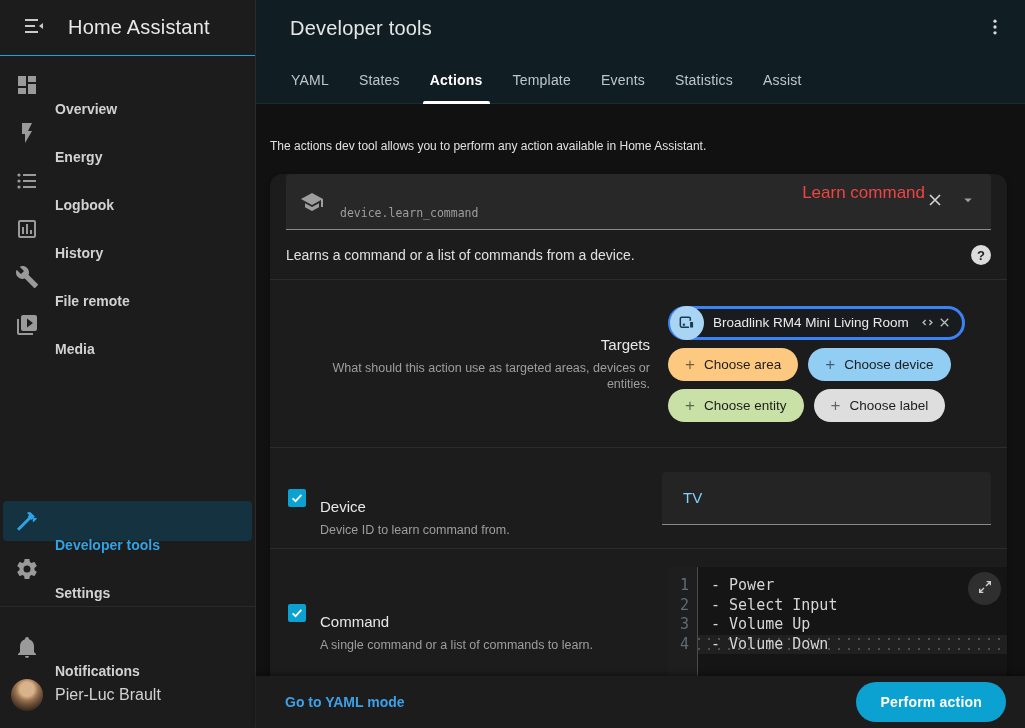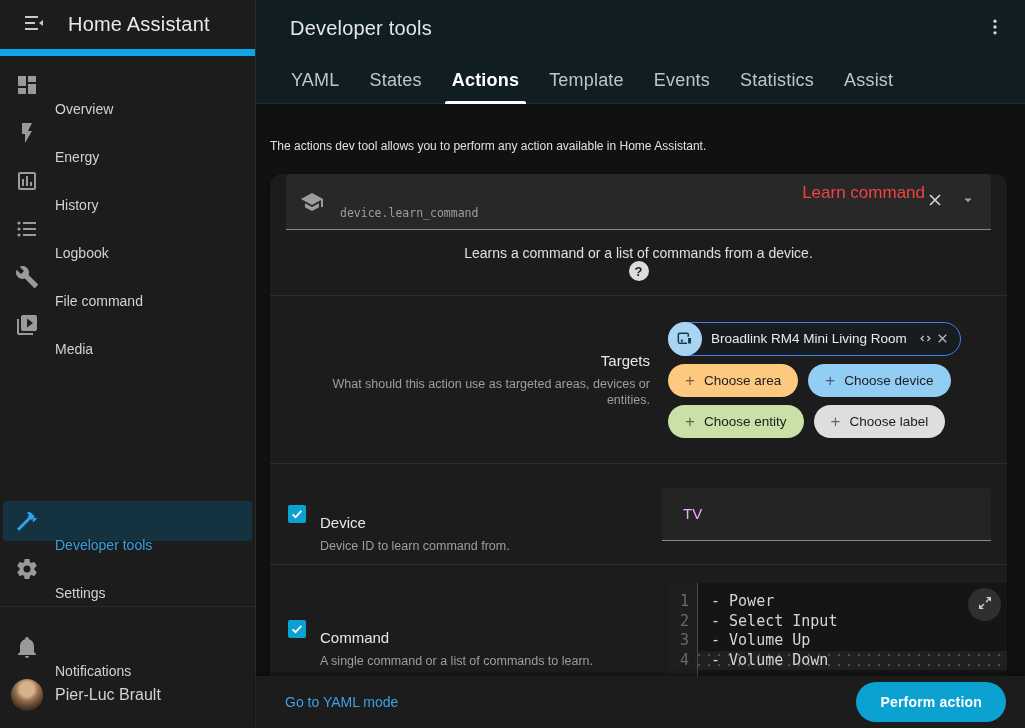--- a/index.html
+++ b/index.html
@@ -1,101 +1,101 @@
 <!DOCTYPE html>
 <html><head>
 <meta charset="utf-8">
 <style>
   * { margin:0; padding:0; box-sizing:border-box; }
   html,body { width:1025px; height:728px; overflow:hidden; background:#111; }
   body { font-family:"Liberation Sans", sans-serif; display:flex; }
 
   
   .sidebar { width:256px; height:728px; background:#1c1c1c; border-right:1px solid #2b2b2b; flex:none; display:flex; flex-direction:column; }
-  .sidebar-header { height:56px; border-bottom:7px solid #0ea5e9; display:flex; align-items:center; padding-left:16px; }
+  .sidebar-header { height:56px; border-bottom:1px solid #0ea5e9; display:flex; align-items:center; padding-left:16px; }
   .sidebar-header .icon-btn { color:#c9c9c9; }
   .sidebar-title { font-size:20px; color:#e8e8e8; margin-left:16px; letter-spacing:.2px; }
   .nav-top { padding-top:5px; }
   .nav-item { height:48px; display:flex; align-items:center; padding-left:15px; cursor:pointer; }
   .nav-item .nav-icon { width:24px; height:24px; color:#9a9a9a; flex:none; display:flex; align-items:center; justify-content:center; }
-  .nav-item .nav-label { margin-left:16px; font-size:14px; font-weight:400; color:#d2d2d2;margin-top:48px; }
+  .nav-item .nav-label { margin-left:16px; font-size:14px; font-weight:700; color:#d2d2d2;margin-top:48px; }
   .spacer { height:152px; }
   .nav-item.active { height:40px; margin:0 3px 4px 3px; padding-left:12px; border-radius:4px; background:#14323f; }
   .nav-item.active .nav-icon { color:#2ea3e8; }
   .nav-item.active .nav-label { color:#2ea3e8; margin-left:16px; }
   .side-divider { border-top:1px solid #2b2b2b; margin-top:13px; }
   .nav-bottom { margin-top:16px; }
   .avatar { width:32px; height:32px; border-radius:50%; flex:none; margin-left:-4px;
     background:radial-gradient(circle at 50% 32%, #d8b28a 0 26%, #9a7250 42%, #6b4f38 58%, #3a2c20 78%, #23190f 100%); }
   .user-label { margin-left:12px; font-size:16px; font-weight:500; color:#d2d2d2; }
 
   
   .main { flex:1; position:relative; height:728px; background:#111; }
   .app-header { height:104px; background:#101e24; border-bottom:1px solid #1d2b31; }
   .header-top { height:56px; display:flex; align-items:center; padding:0 14px 0 34px; }
   .header-title { font-size:20px; color:#e6e6e6; flex:1; letter-spacing:.2px; }
   .icon-btn { background:none; border:none; cursor:pointer; display:flex; align-items:center; justify-content:center; padding:6px; color:#d8d8d8; }
   .tabs { height:48px; display:flex; align-items:stretch; padding-left:20px; }
-  .tab { position:relative; display:flex; align-items:center; padding:0 15px; font-size:18px; color:#bfc6cb; cursor:pointer; letter-spacing:.2px; }
+  .tab { position:relative; display:flex; align-items:center; padding:0 15px; font-size:14px; color:#bfc6cb; cursor:pointer; letter-spacing:.2px; }
   .tab.active { color:#fff; font-weight:bold; }
   .tab.active::after { content:""; position:absolute; left:8px; right:8px; bottom:0; height:3px; background:#fff; border-radius:2px 2px 0 0; }
 
   .content { position:absolute; top:104px; bottom:52px; left:0; right:0; overflow:hidden; }
   .intro { margin:35px 14px 16px 14px; font-size:12px; color:#e0e0e0; }
 
   .card { margin-left:14px; width:737px; height:700px; background:#1c1c1c; border-radius:12px 12px 0 0; box-shadow:0 2px 4px rgba(0,0,0,.4); }
 
   .service-select { margin:21px 16px 0 16px; height:56px; background:#282828; border-radius:4px 4px 0 0; border-bottom:1px solid #8a8a8a; display:flex; align-items:center; cursor:pointer; }
   .service-select .svc-icon { margin:0 16px 0 14px; color:#9e9e9e; display:flex; }
   .svc-text { flex:1; }
   .svc-name { font-size:17px; color:#ef4444;text-align:right; }
   .svc-id { font-size:11.5px; color:#9e9e9e; font-family:"DejaVu Sans Mono", monospace; margin-top:3px; }
   .svc-clear { color:#d4d4d4; margin-right:14px; }
   .svc-caret { color:#9e9e9e; margin-right:14px; }
 
-  .service-desc { display:flex; align-items:center; padding:15px 16px 14px 16px;flex-direction:column; }
+  .service-desc { display:flex; align-items:center; padding:15px 16px 14px 16px; }
   .service-desc .desc-text { flex:1; font-size:14px; color:#e0e0e0; }
   .help-circle { width:20px; height:20px; border-radius:50%; background:#dcdcdc; color:#1c1c1c; font-size:13px; font-weight:bold; display:flex; align-items:center; justify-content:center; cursor:pointer; }
 
   .card-divider { border-top:1px solid #2d2d2d; }
 
   .targets-row { display:flex; align-items:center; padding:20px 16px 20px 50px; min-height:167px; }
   .field-left { width:330px; flex:none;text-align:right; }
   .field-title { font-size:15px; color:#e8e8e8; }
   .field-desc { font-size:12.5px; color:#9e9e9e; margin-top:7px; line-height:16px; }
   .targets-right { margin-left:18px; flex:1; display:flex; flex-direction:column; gap:8px; align-items:flex-start; }
-  .target-chip { display:inline-flex; align-items:center; height:34px; border:1px solid #3b82f6; border-radius:17px; padding-right:10px; background:rgba(20,30,38,.3); cursor:pointer; }
+  .target-chip { display:inline-flex; align-items:center; height:34px; border:3px solid #3b82f6; border-radius:17px; padding-right:10px; background:rgba(20,30,38,.3); cursor:pointer; }
   .chip-avatar { width:34px; height:34px; border-radius:50%; background:#a9d4f4; color:#173a50; display:flex; align-items:center; justify-content:center; flex:none; margin-left:-1px; }
   .chip-label { font-size:13.5px; color:#eaeaea; margin:0 9px 0 9px; }
   .chip-icon { color:#b8bcbe; display:flex; margin-left:2px; cursor:pointer; }
   .chip-btn-row { display:flex; gap:10px; }
   .pill-btn { display:inline-flex; align-items:center; gap:9px; height:33px; border:none; border-radius:17px; padding:0 17px; font-family:inherit; font-size:13.5px; font-weight:500; color:#1d1d1d; cursor:pointer; }
   .pill-btn .plus { font-size:17px; color:rgba(0,0,0,.55); font-weight:400; line-height:1; }
   .pill-area   { background:#fdc981; }
   .pill-device { background:#92cdf4; }
   .pill-entity { background:#c9e1a6; }
   .pill-label  { background:#dedede; }
 
   .field-row { display:flex; align-items:center; padding:0 16px 0 18px; height:100px; }
   .checkbox { width:18px; height:18px; border-radius:2px; background:#0ba1d0; flex:none; display:flex; align-items:center; justify-content:center; cursor:pointer; }
   .field-labels { margin-left:14px; width:298px; flex:none;margin-top:39px; }
   .text-input-wrap { margin-left:auto; width:329px; height:53px; background:#242424; border-radius:4px 4px 0 0; border-bottom:1px solid #8a8a8a; display:flex; align-items:center; }
-  .text-input-wrap input { background:transparent; border:none; outline:none; color:#f0abfc; font-size:15px; font-family:inherit; padding-left:21px; width:100%; }
+  .text-input-wrap input { background:transparent; border:none; outline:none; color:#7dd3fc; font-size:15px; font-family:inherit; padding-left:21px; width:100%; }
 
   .command-row { display:flex; align-items:center; padding:0 0 0 18px; height:128px; }
   .code-editor { margin-left:auto; align-self:flex-start; margin-top:18px; width:339px; height:110px; display:flex; position:relative; font-family:"DejaVu Sans Mono", monospace; font-size:15px; line-height:19.5px; }
   .gutter { width:30px; flex:none; background:#1e1e1e; border-right:1px solid #4a4a4a; padding-top:9px; text-align:right; color:#5d6d77; }
   .gutter div { padding-right:8px; }
   .code-area { flex:1; background:#151515; padding-top:9px; color:#d6d6d6; overflow:hidden; }
   .code-line { padding-left:13px; white-space:pre; }
   .code-line.active-line { background-color:rgba(255,255,255,.05); background-image:radial-gradient(rgba(255,255,255,.22) 1px, transparent 1.3px); background-size:10px 10px; background-position:6px 9px; }
   .expand-btn { position:absolute; top:5px; right:6px; width:33px; height:33px; border-radius:50%; background:#2f2f2f; border:none; color:#cfcfcf; display:flex; align-items:center; justify-content:center; cursor:pointer; }
 
   .bottom-bar { position:absolute; left:0; right:0; bottom:0; height:52px; background:#1c1c1c; box-shadow:0 -2px 5px rgba(0,0,0,.4); display:flex; align-items:center; padding:0 19px 0 29px; }
-  .yaml-link { font-size:14px; font-weight:normal; color:#3ba1e8; text-decoration:none; cursor:pointer; }
+  .yaml-link { font-size:14px; font-weight:bold; color:#3ba1e8; text-decoration:none; cursor:pointer; }
   .perform-btn { margin-left:auto; height:40px; border:none; border-radius:20px; padding:0 24px; background:#0ba1d0; color:#fff; font-family:inherit; font-size:14px; font-weight:bold; letter-spacing:.2px; cursor:pointer; }
 </style>
 </head>
 <body>
 
 <aside class="sidebar">
   <div class="sidebar-header">
     <button class="icon-btn">
       <span>
         <svg width="24" height="24" viewBox="0 0 24 24" fill="none" stroke="currentColor" stroke-width="2">
@@ -120,45 +120,45 @@
       <span class="nav-icon">
           <svg width="24" height="24" viewBox="0 0 24 24" fill="currentColor">
             <path d="M7,2V13H10V22L17,10H13L17,2H7Z"></path>
           </svg>
         </span>
       <span class="nav-label">Energy</span>
     </div>
     <div class="nav-item">
       <span class="nav-icon">
           <svg width="24" height="24" viewBox="0 0 24 24" fill="currentColor">
-            <path d="M9,17H7V10H9V17M13,17H11V7H13V17M17,17H15V13H17V17M19,19H5V5H19V19M19,3H5A2,2 0 0,0 3,5V19A2,2 0 0,0 5,21H19A2,2 0 0,0 21,19V5A2,2 0 0,0 19,3Z"></path>
-          </svg>
-        </span>
-      <span class="nav-label">History</span>
-    </div>
-    <div class="nav-item">
-      <span class="nav-icon">
-          <svg width="24" height="24" viewBox="0 0 24 24" fill="currentColor">
             <circle cx="4" cy="6" r="1.6"></circle>
             <circle cx="4" cy="12" r="1.6"></circle>
             <circle cx="4" cy="18" r="1.6"></circle>
             <rect x="8" y="5" width="13" height="2"></rect>
             <rect x="8" y="11" width="13" height="2"></rect>
             <rect x="8" y="17" width="13" height="2"></rect>
           </svg>
         </span>
       <span class="nav-label">Logbook</span>
     </div>
     <div class="nav-item">
       <span class="nav-icon">
           <svg width="24" height="24" viewBox="0 0 24 24" fill="currentColor">
+            <path d="M9,17H7V10H9V17M13,17H11V7H13V17M17,17H15V13H17V17M19,19H5V5H19V19M19,3H5A2,2 0 0,0 3,5V19A2,2 0 0,0 5,21H19A2,2 0 0,0 21,19V5A2,2 0 0,0 19,3Z"></path>
+          </svg>
+        </span>
+      <span class="nav-label">History</span>
+    </div>
+    <div class="nav-item">
+      <span class="nav-icon">
+          <svg width="24" height="24" viewBox="0 0 24 24" fill="currentColor">
             <path d="M22.7,19L13.6,9.9C14.5,7.6 14,4.9 12.1,3C10.1,1 7.1,0.6 4.7,1.7L9,6L6,9L1.6,4.7C0.4,7.1 0.9,10.1 2.9,12.1C4.8,14 7.5,14.5 9.8,13.6L18.9,22.7C19.3,23.1 19.9,23.1 20.3,22.7L22.6,20.4C23.1,20 23.1,19.3 22.7,19Z"></path>
           </svg>
         </span>
-      <span class="nav-label">File command</span>
+      <span class="nav-label">File remote</span>
     </div>
     <div class="nav-item">
       <span class="nav-icon">
           <svg width="24" height="24" viewBox="0 0 24 24" fill="currentColor">
             <path d="M4,6H2V20A2,2 0 0,0 4,22H18V20H4V6M20,2H8A2,2 0 0,0 6,4V16A2,2 0 0,0 8,18H20A2,2 0 0,0 22,16V4A2,2 0 0,0 20,2M12,14.5V5.5L18,10L12,14.5Z"></path>
           </svg>
         </span>
       <span class="nav-label">Media</span>
     </div>
   </nav>

